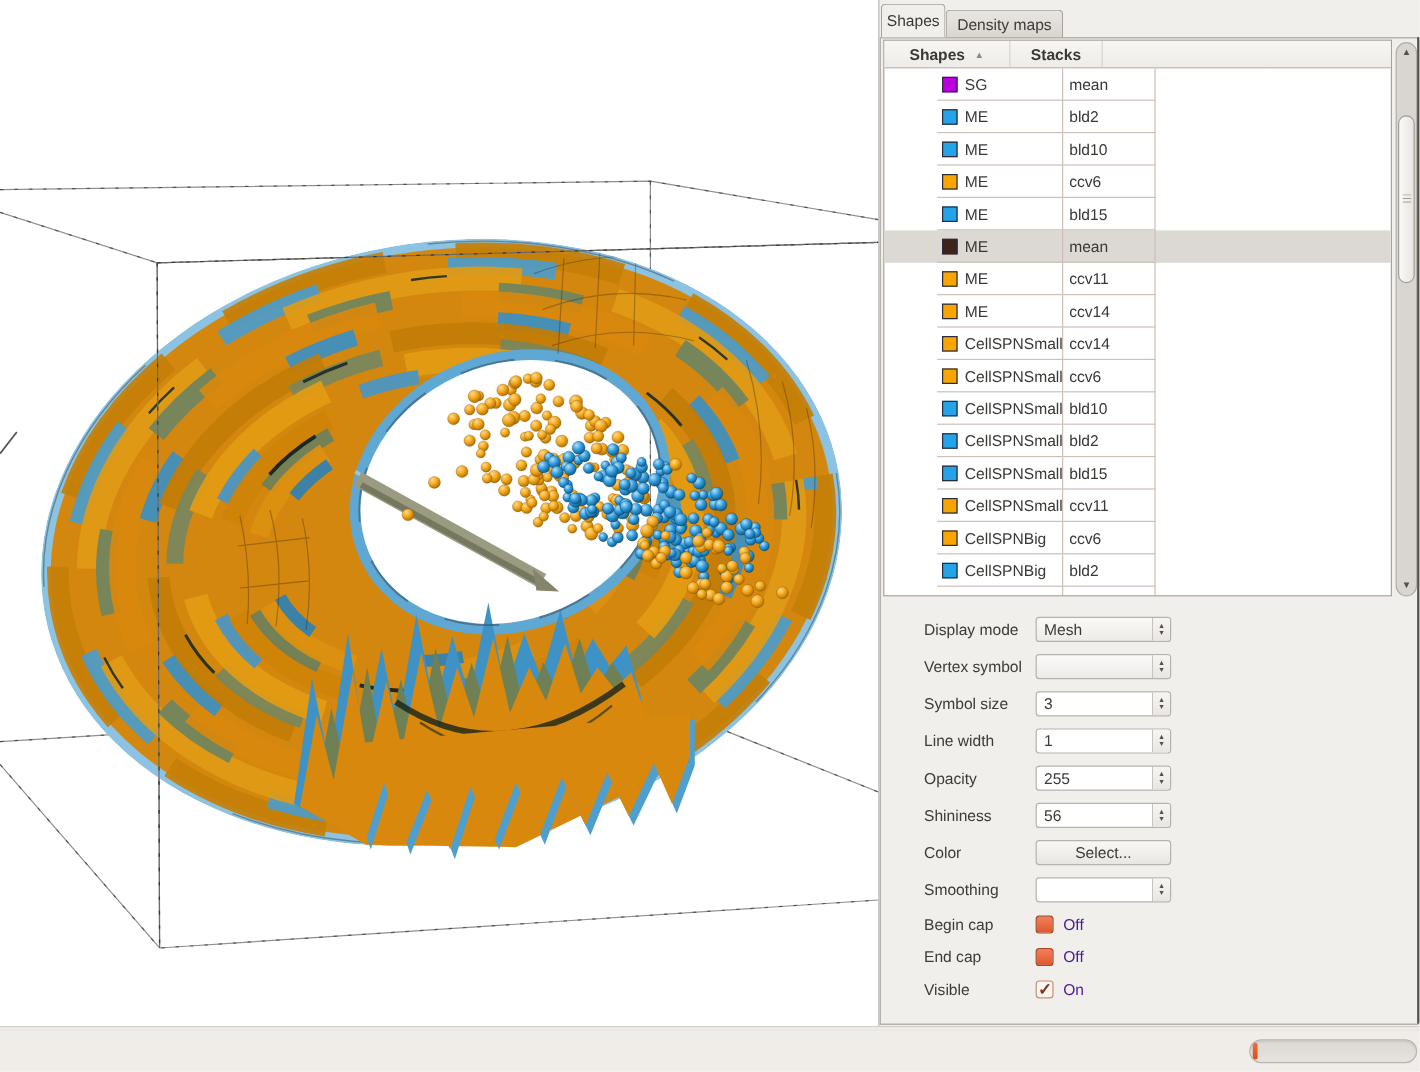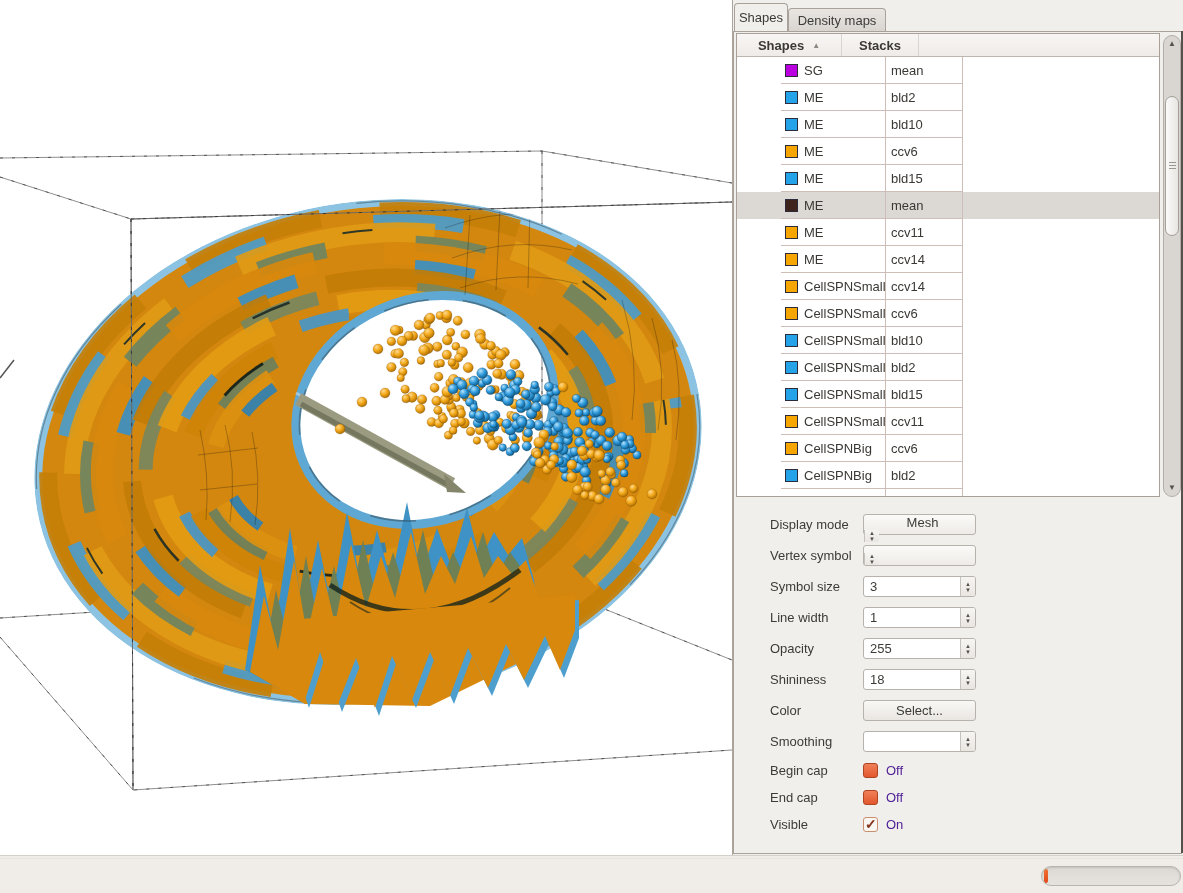--- a/index.html
+++ b/index.html
@@ -41,21 +41,21 @@
   .sb-thumb { position:absolute; left:1px; width:14px; top:60px; height:140px; background:linear-gradient(90deg,#fbfaf9,#e8e5e1); border:1px solid #a49f98; border-radius:8px; }
   .grip { position:absolute; left:3px; top:50%; margin-top:-4px; width:7px; height:8px;
           background:linear-gradient(#9b968f 1px, transparent 1px); background-size:7px 3px; }
 
   
   .controls { position:absolute; left:0; top:474px; width:100%; padding:8px 0 0 12px;margin-left:24px; }
   .crow { display:flex; align-items:center; height:21px; margin-bottom:10px; }
   .crow.chk { height:16px; margin-bottom:11px; }
   .clabel { width:93px; font-size:13px; color:#3c3b37; flex:none; }
   .field { position:relative; width:113px; height:21px; border:1px solid #b7b2ac; border-radius:3px; background:#ffffff; display:flex; align-items:center; }
-  .field.combo { background:linear-gradient(#fbfaf8,#eeebe7);flex-direction:column; }
+  .field.combo { background:linear-gradient(#fbfaf8,#eeebe7); }
   .cval { flex:1; font-size:13px; padding-left:6px; color:#3c3b37; }
   .spin { width:15px; align-self:stretch; border-left:1px solid #c6c2bc; background:linear-gradient(#f7f5f2,#e9e6e2);
           display:flex; flex-direction:column; align-items:center; justify-content:center; border-radius:0 2px 2px 0; }
   .spin i { font-style:normal; font-size:6px; line-height:6px; color:#55514b; }
   .btn { width:113px; height:21px; border:1px solid #b7b2ac; border-radius:3px; background:linear-gradient(#f9f8f6,#e9e6e2);
          font-size:13px; color:#3c3b37; display:flex; align-items:center; justify-content:center; }
   .checkbox { width:15px; height:15px; border-radius:3px; margin-right:8px; flex:none; position:relative; }
   .checkbox.off { background:linear-gradient(#f08059,#e2572e); border:1px solid #ad4422; }
   .checkbox.on { background:#faf6f1; border:1px solid #c98f6f; }
   .checkbox.on::after { content:"✓"; position:absolute; left:1px; top:-2px; font-size:14px; font-weight:bold; color:#84331d; }
@@ -674,21 +674,21 @@
             <span class="cval">255</span>
             <span class="spin">
                 <i>▲</i>
                 <i>▼</i>
               </span>
           </div>
         </div>
         <div class="crow">
           <span class="clabel">Shininess</span>
           <div class="field">
-            <span class="cval">18</span>
+            <span class="cval">56</span>
             <span class="spin">
                 <i>▲</i>
                 <i>▼</i>
               </span>
           </div>
         </div>
         <div class="crow">
           <span class="clabel">Color</span>
           <div class="btn">
             <span>Select...</span>

